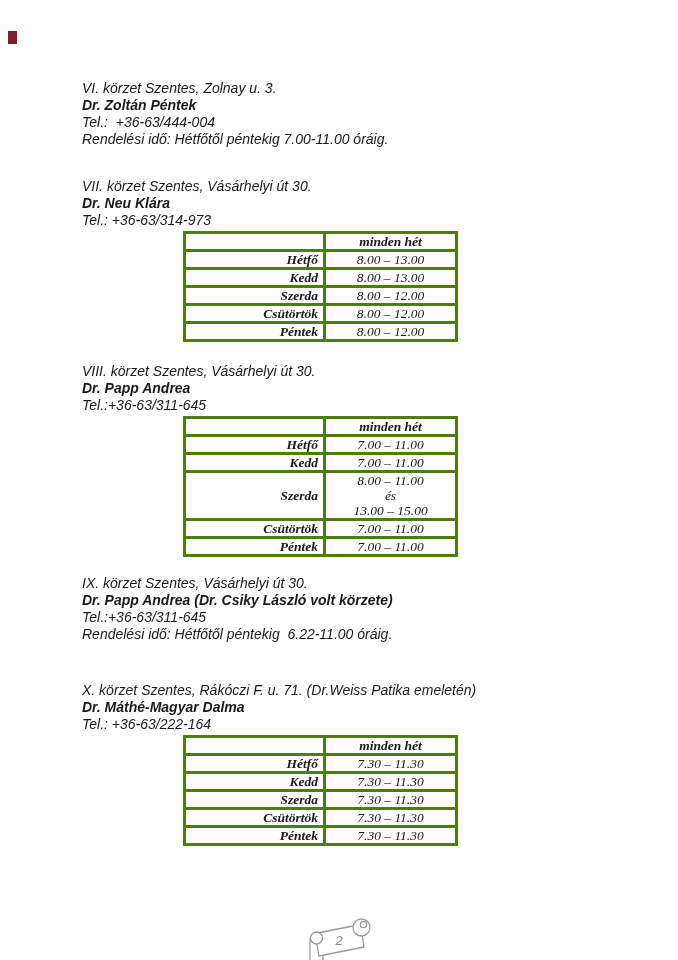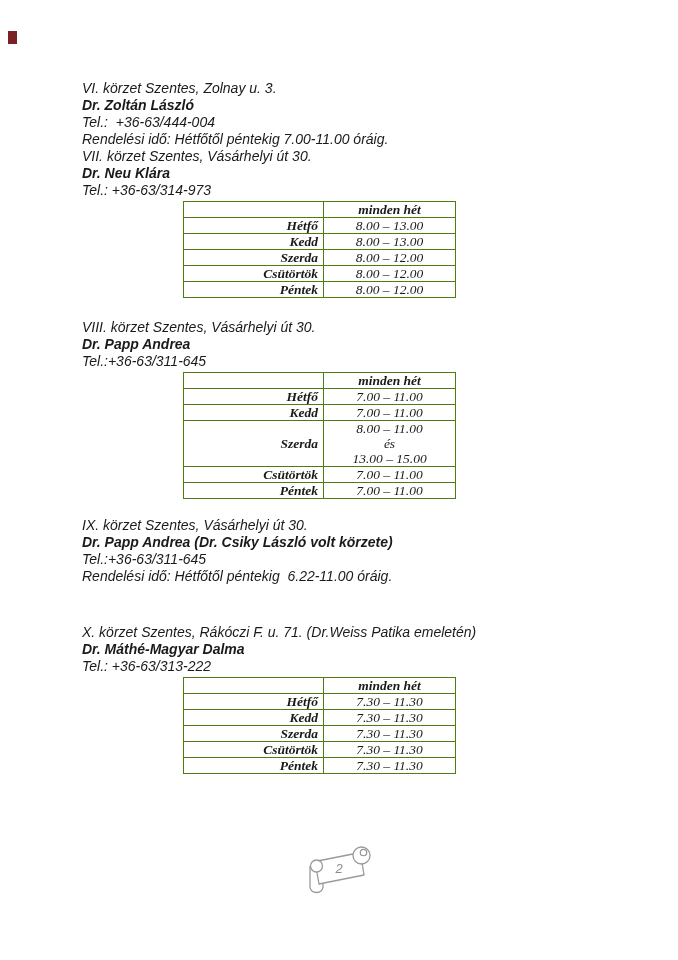--- a/index.html
+++ b/index.html
@@ -13,33 +13,33 @@
     overflow:hidden;
   }
   .red-marker {
     position:absolute; left:8px; top:31px;
     width:9px; height:13px;
   }
   .content { padding:80px 40px 0 82px;font-style:italic; }
   .section { font-size:14px; line-height:17px; }
   .section div { white-space:pre-wrap; }
   .doctor { font-weight:bold; }
-  .gap-a { }
+  .gap-a { margin-top:30px; }
   .gap-b { margin-top:21px; }
   .gap-c { margin-top:18px; }
   .gap-d { margin-top:39px; }
   table.schedule {
     border-collapse:collapse;
     margin:2px 0 0 101px;
     font-family:"Liberation Serif", serif;
     font-size:13.5px;
     table-layout:fixed;
   }
   .schedule th, .schedule td {
-    border:1px solid #4d7c0f;
+    border:3px solid #4d7c0f;
     padding:0 5px;
     height:15px;
     line-height:15px;
     vertical-align:middle;
     overflow:hidden;
   }
   .schedule th.head-label { font-weight:bold; text-align:center; }
   .schedule td.day { font-weight:bold; text-align:right; }
   .schedule td.time { text-align:center; }
   .scroll-wrap { margin:65px 0 0 216px; width:80px; height:62px; }
@@ -53,21 +53,21 @@
 <body>
 
 <div class="page">
 
   <div class="red-marker" style="background: rgb(123, 33, 37);"></div>
 
   <div class="content">
 
     <div class="section">
       <div>VI. körzet Szentes, Zolnay u. 3.</div>
-      <div class="doctor">Dr. Zoltán László</div>
+      <div class="doctor">Dr. Zoltán Péntek</div>
       <div>Tel.:  +36-63/444-004</div>
       <div>Rendelési idő: Hétfőtől péntekig 7.00-11.00 óráig.</div>
     </div>
 
     <div class="section gap-a">
       <div>VII. körzet Szentes, Vásárhelyi út 30.</div>
       <div class="doctor">Dr. Neu Klára</div>
       <div>Tel.: +36-63/314-973</div>
       <table class="schedule">
         <colgroup>
@@ -148,21 +148,21 @@
     <div class="section gap-c">
       <div>IX. körzet Szentes, Vásárhelyi út 30.</div>
       <div class="doctor">Dr. Papp Andrea (Dr. Csiky László volt körzete)</div>
       <div>Tel.:+36-63/311-645</div>
       <div>Rendelési idő: Hétfőtől péntekig  6.22-11.00 óráig.</div>
     </div>
 
     <div class="section gap-d">
       <div>X. körzet Szentes, Rákóczi F. u. 71. (Dr.Weiss Patika emeletén)</div>
       <div class="doctor">Dr. Máthé-Magyar Dalma</div>
-      <div>Tel.: +36-63/313-222</div>
+      <div>Tel.: +36-63/222-164</div>
       <table class="schedule">
         <colgroup>
             <col style="width:140px">
             <col style="width:132px">
           </colgroup>
         <thead>
           <tr>
             <th></th>
             <th class="head-label">minden hét</th>
           </tr>

